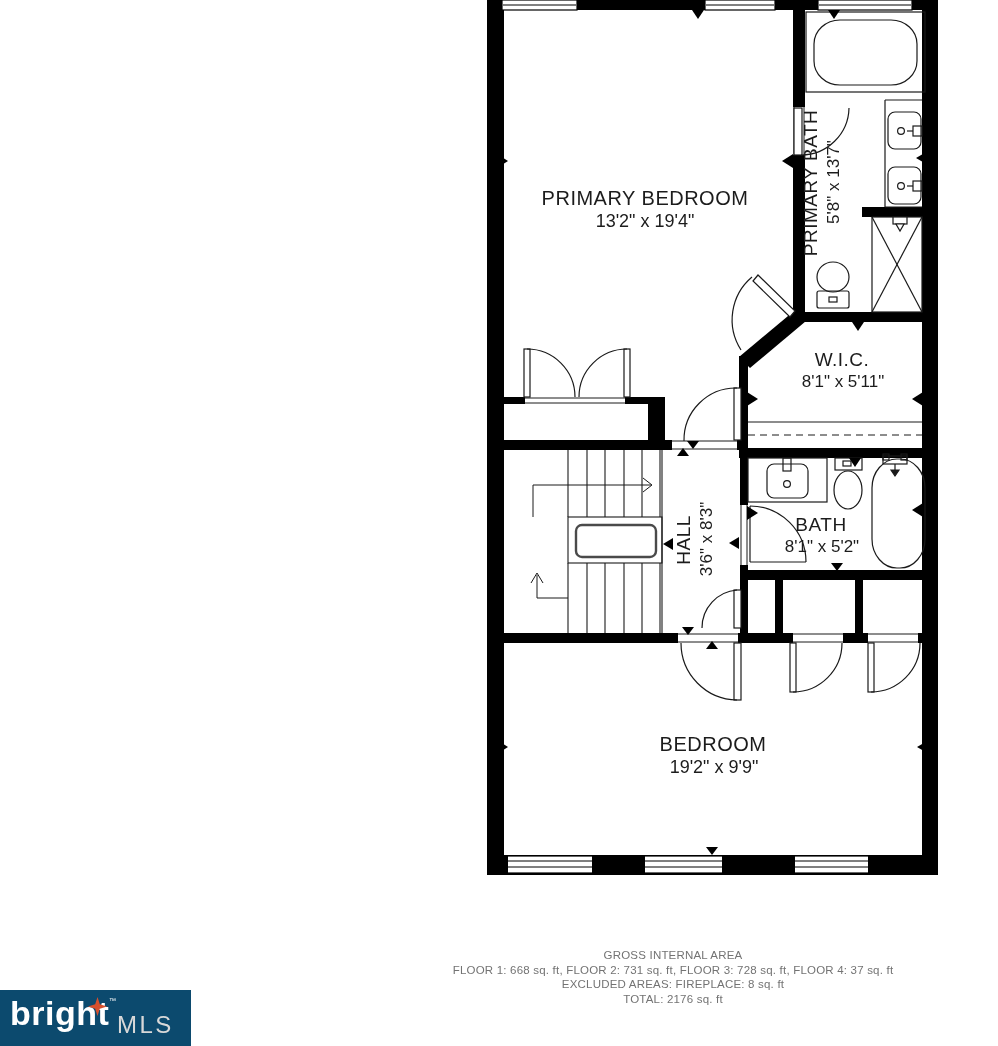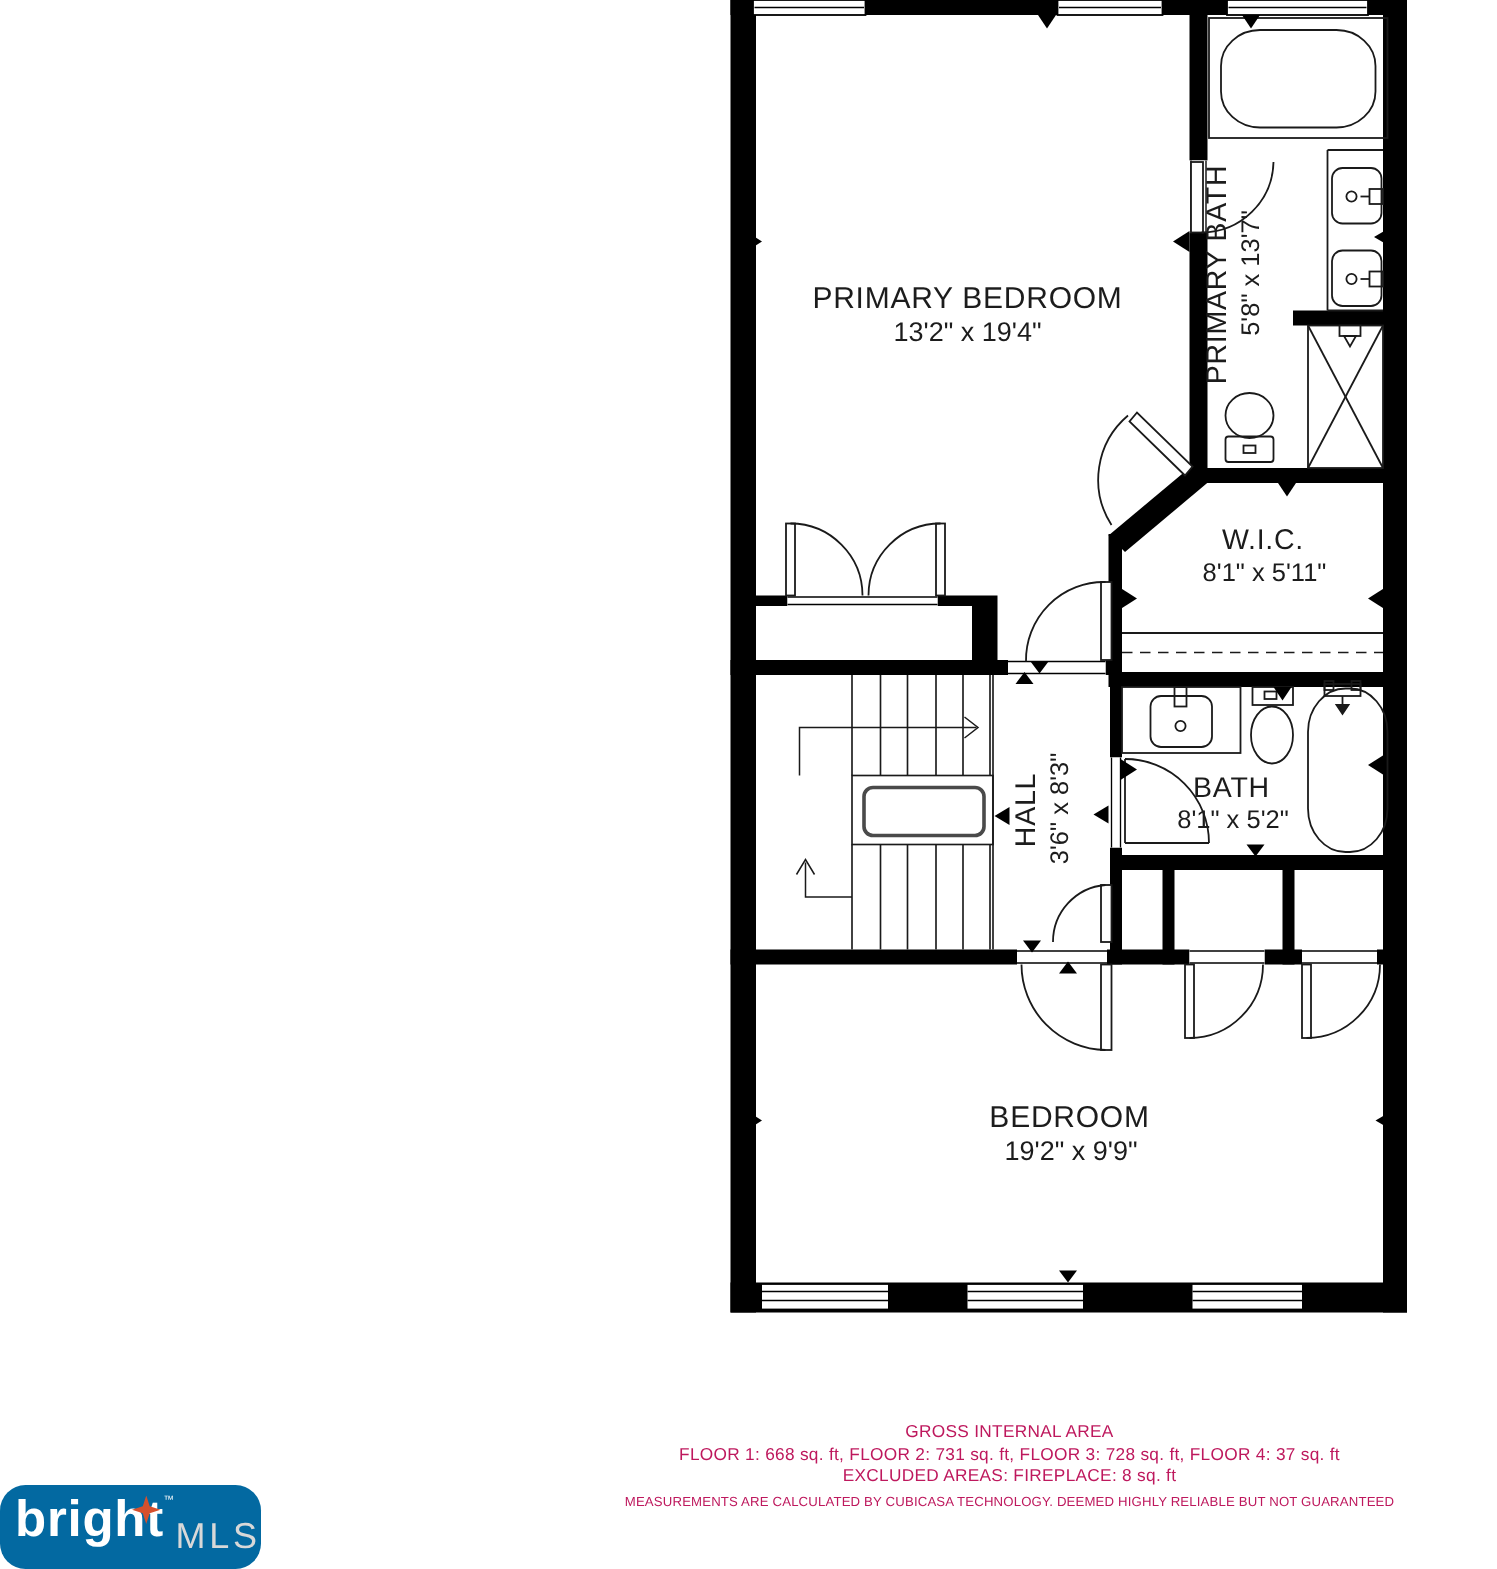--- a/index.html
+++ b/index.html
@@ -11,28 +11,27 @@
   svg.plan text {
     font-family:"Liberation Sans", sans-serif;
     fill:#1c1c1c;
   }
   .room-name  { font-size:20px; letter-spacing:0.5px; }
   .room-name-sm { font-size:19px; letter-spacing:0.5px; }
   .room-dims  { font-size:18px; }
   .room-dims-sm { font-size:17px; }
   .footer {
     position:absolute; top:948px; left:348px; width:650px;
-    text-align:center; color:#be185d;
+    text-align:center; color:#737373;
   }
   .footer .big   { font-size:11.5px; line-height:14.6px; letter-spacing:0.2px; }
   .footer .small { font-size:8.8px;  line-height:11px; margin-top:4px; letter-spacing:0.1px; }
   .logo {
-    position:absolute; left:0; top:990px; width:174px; height:56px;
-    background:#0369a1;
-    border-radius:17px;
+    position:absolute; left:0; top:990px; width:191px; height:56px;
+    background:#0c4a6e;
   }
   .logo .brand {
     position:absolute; left:10px; top:4px;
     font-size:34px; font-weight:bold; color:#ffffff; letter-spacing:0.5px;
   }
   .logo .star { position:absolute; left:88px; top:7px; }
   .logo .tm   { position:absolute; left:109px; top:7px; font-size:7px; color:#ffffff; }
   .logo .mls  {
     position:absolute; left:117px; top:21px;
     font-size:24px; color:#d8d8d8; letter-spacing:2.5px;
@@ -322,21 +321,21 @@
 
       <text class="room-name" x="713" y="751">BEDROOM</text>
       <text class="room-dims" x="714" y="773">19'2" x 9'9"</text>
     </g>
   </svg>
 
   <div class="footer">
     <div class="big">GROSS INTERNAL AREA</div>
     <div class="big">FLOOR 1: 668 sq. ft, FLOOR 2: 731 sq. ft, FLOOR 3: 728 sq. ft, FLOOR 4: 37 sq. ft</div>
     <div class="big">EXCLUDED AREAS: FIREPLACE: 8 sq. ft</div>
-    <div class="small">MEASUREMENTS ARE CALCULATED BY CUBICASA TECHNOLOGY. DEEMED HIGHLY RELIABLE BUT NOT GUARANTEED</div>
+    <div class="big">TOTAL: 2176 sq. ft</div>
   </div>
 
   <div class="logo">
     <span class="brand">bright</span>
     <span class="star">
       <svg width="19" height="19" viewBox="0 0 18 18">
         <path d="M9,0 L11.2,6.8 L18,9 L11.2,11.2 L9,18 L6.8,11.2 L0,9 L6.8,6.8 Z" fill="#d5502d"></path>
       </svg>
     </span>
     <span class="tm">™</span>

